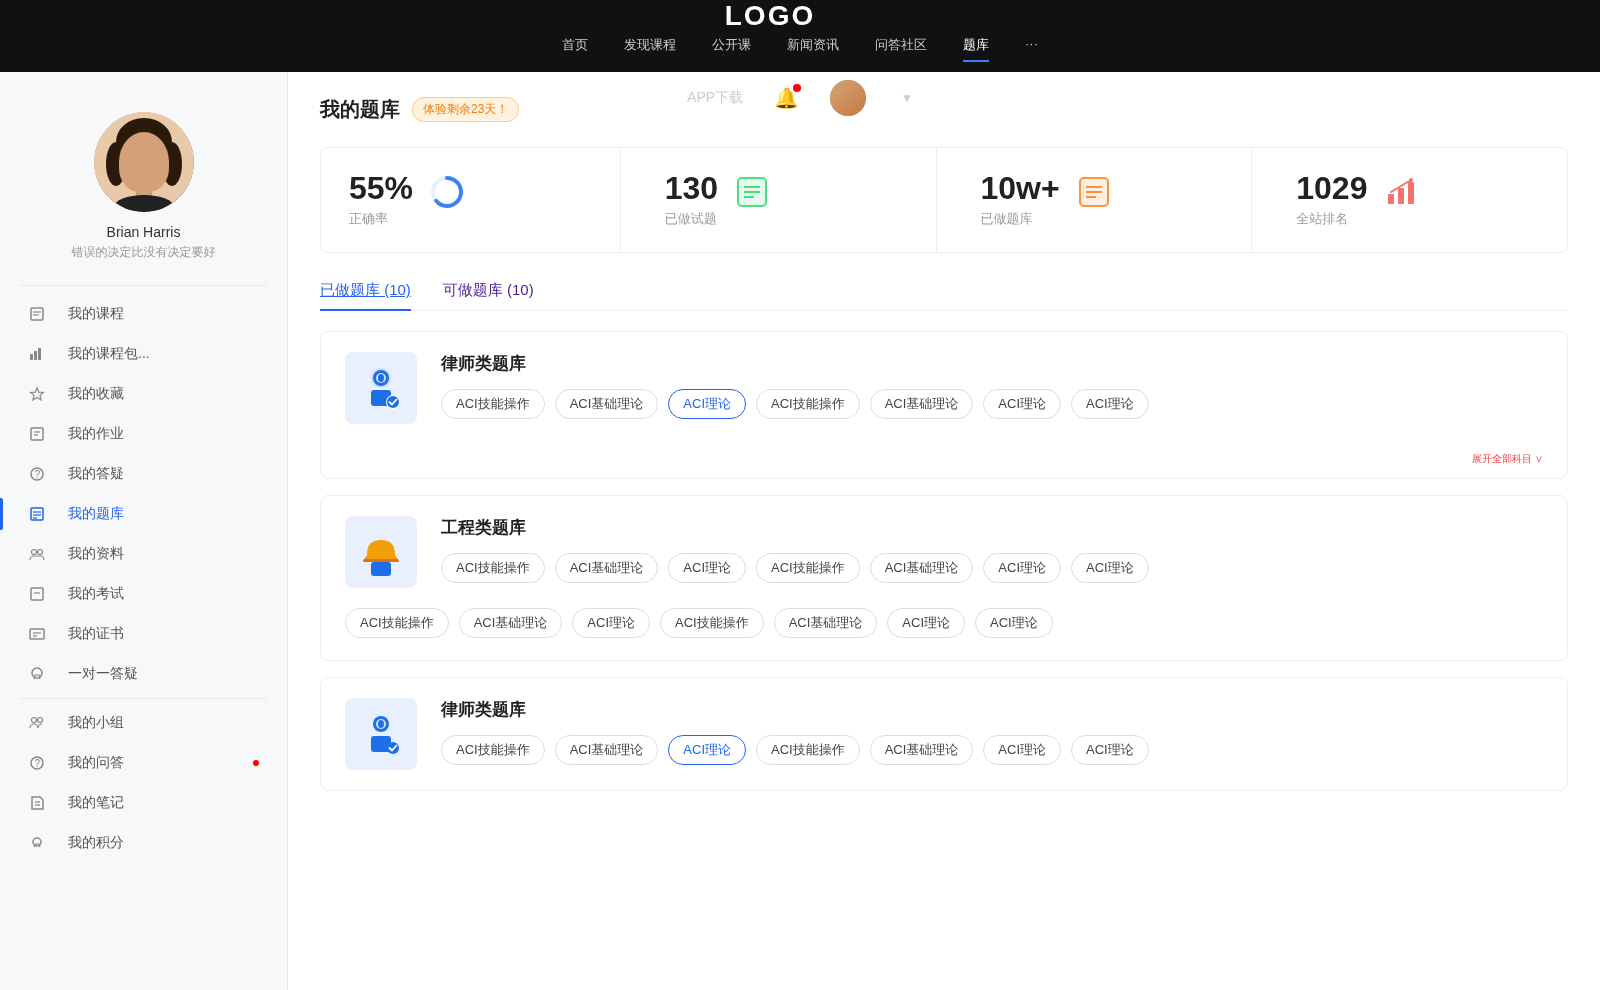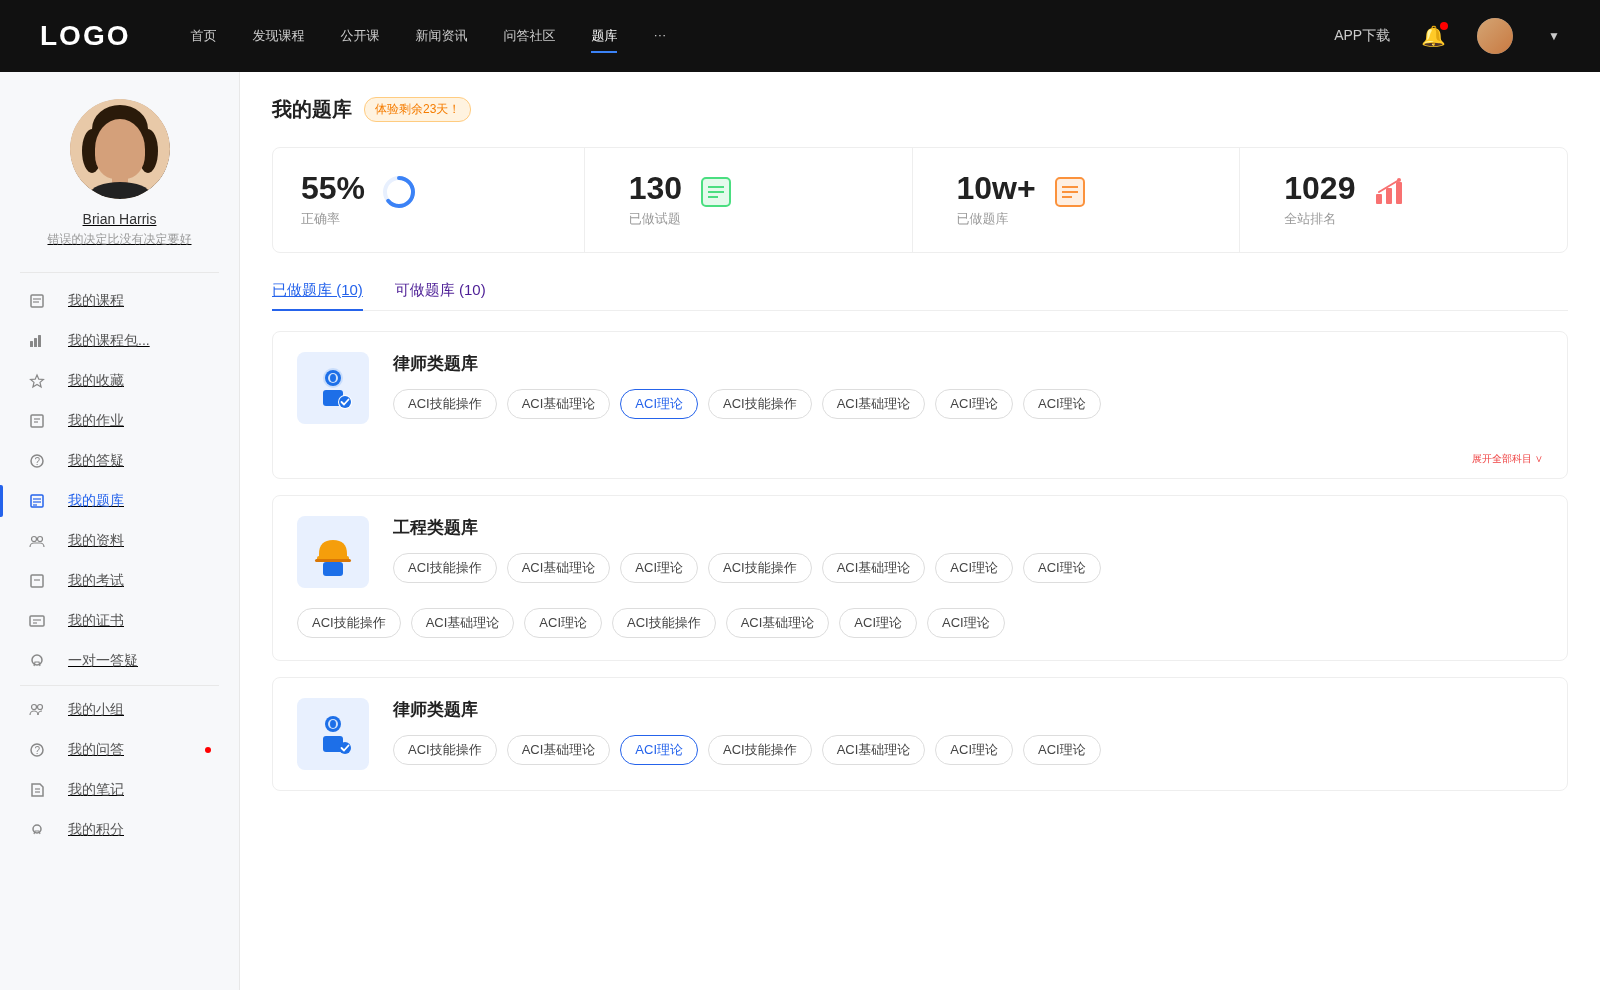--- a/index.html
+++ b/index.html
@@ -6,20 +6,21 @@
     body { font-family: -apple-system, BlinkMacSystemFont, 'PingFang SC', 'Microsoft YaHei', sans-serif; background: #f0f2f5; width: 1600px; min-height: 990px; overflow-x: hidden; }
 
     
     .topnav {
       background: #111;
       height: 72px;
       display: flex;
       align-items: center;
       padding: 0 40px;
       position: relative;
+      flex-direction: column;
     }
     .topnav-logo {
       color: #fff;
       font-size: 28px;
       font-weight: 900;
       letter-spacing: 2px;
       margin-right: 60px;
     }
     .topnav-menu {
       display: flex;
@@ -41,20 +42,21 @@
       position: absolute;
       bottom: -4px;
       left: 0; right: 0;
       height: 2px;
       background: #3b82f6;
     }
     .topnav-right {
       display: flex;
       align-items: center;
       gap: 31px;
+      margin-top: 22px;
     }
     .topnav-app { color: #ccc; font-size: 14px; cursor: pointer; }
     .topnav-bell {
       position: relative;
       cursor: pointer;
     }
     .topnav-bell-icon {
       color: #fff;
       font-size: 20px;
     }
@@ -81,26 +83,25 @@
     .topnav-chevron { color: #ccc; font-size: 12px; cursor: pointer; margin-left: 4px; }
 
     
     .main-layout {
       display: flex;
       min-height: 918px;
     }
 
     
     .sidebar {
-      width: 240px;
+      width: 288px;
       background: #f7f8fa;
-      padding-top: 7px;
+      padding-top: 20px;
       flex-shrink: 0;
       border-right: 1px solid #e8e8e8;
-      text-decoration: underline;
     }
     .sidebar-profile {
       display: flex;
       flex-direction: column;
       align-items: center;
       padding: 20px 0 24px;
     }
     .sidebar-avatar {
       width: 100px; height: 100px;
       border-radius: 50%;

